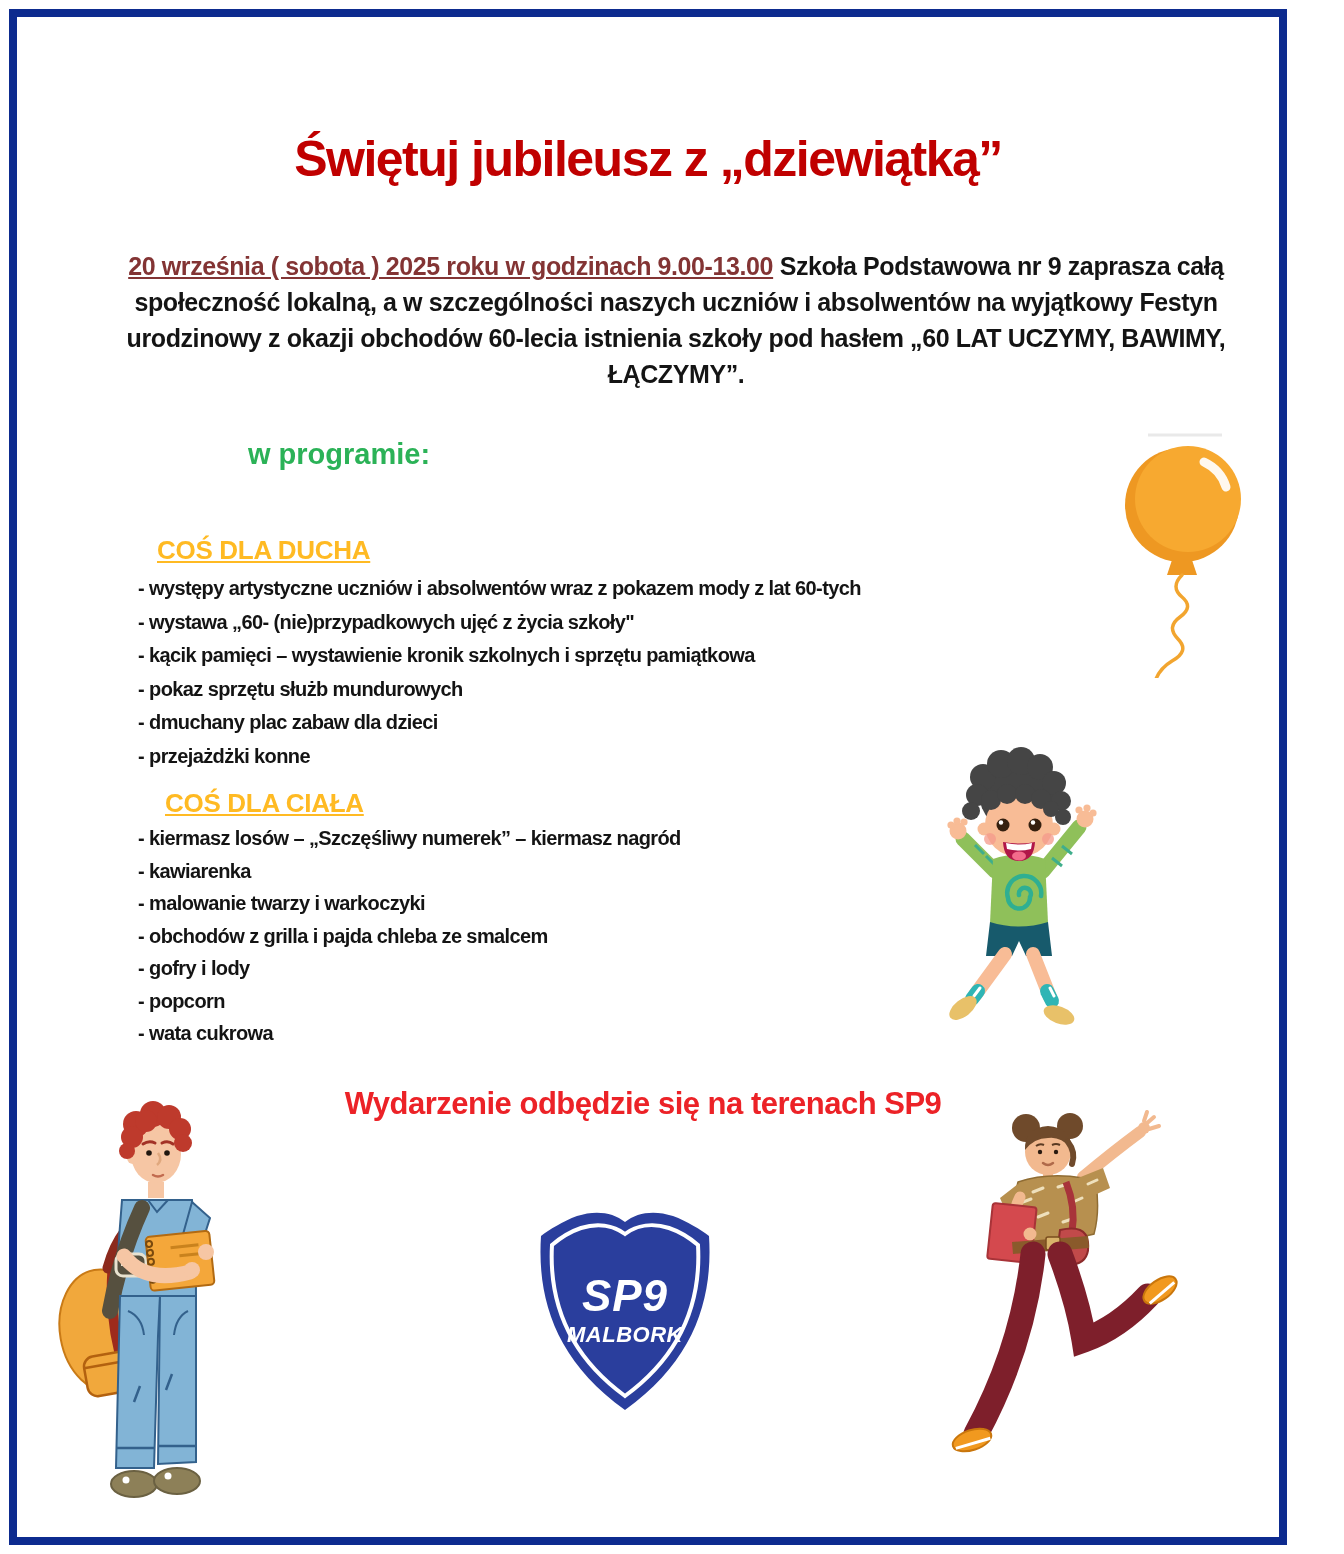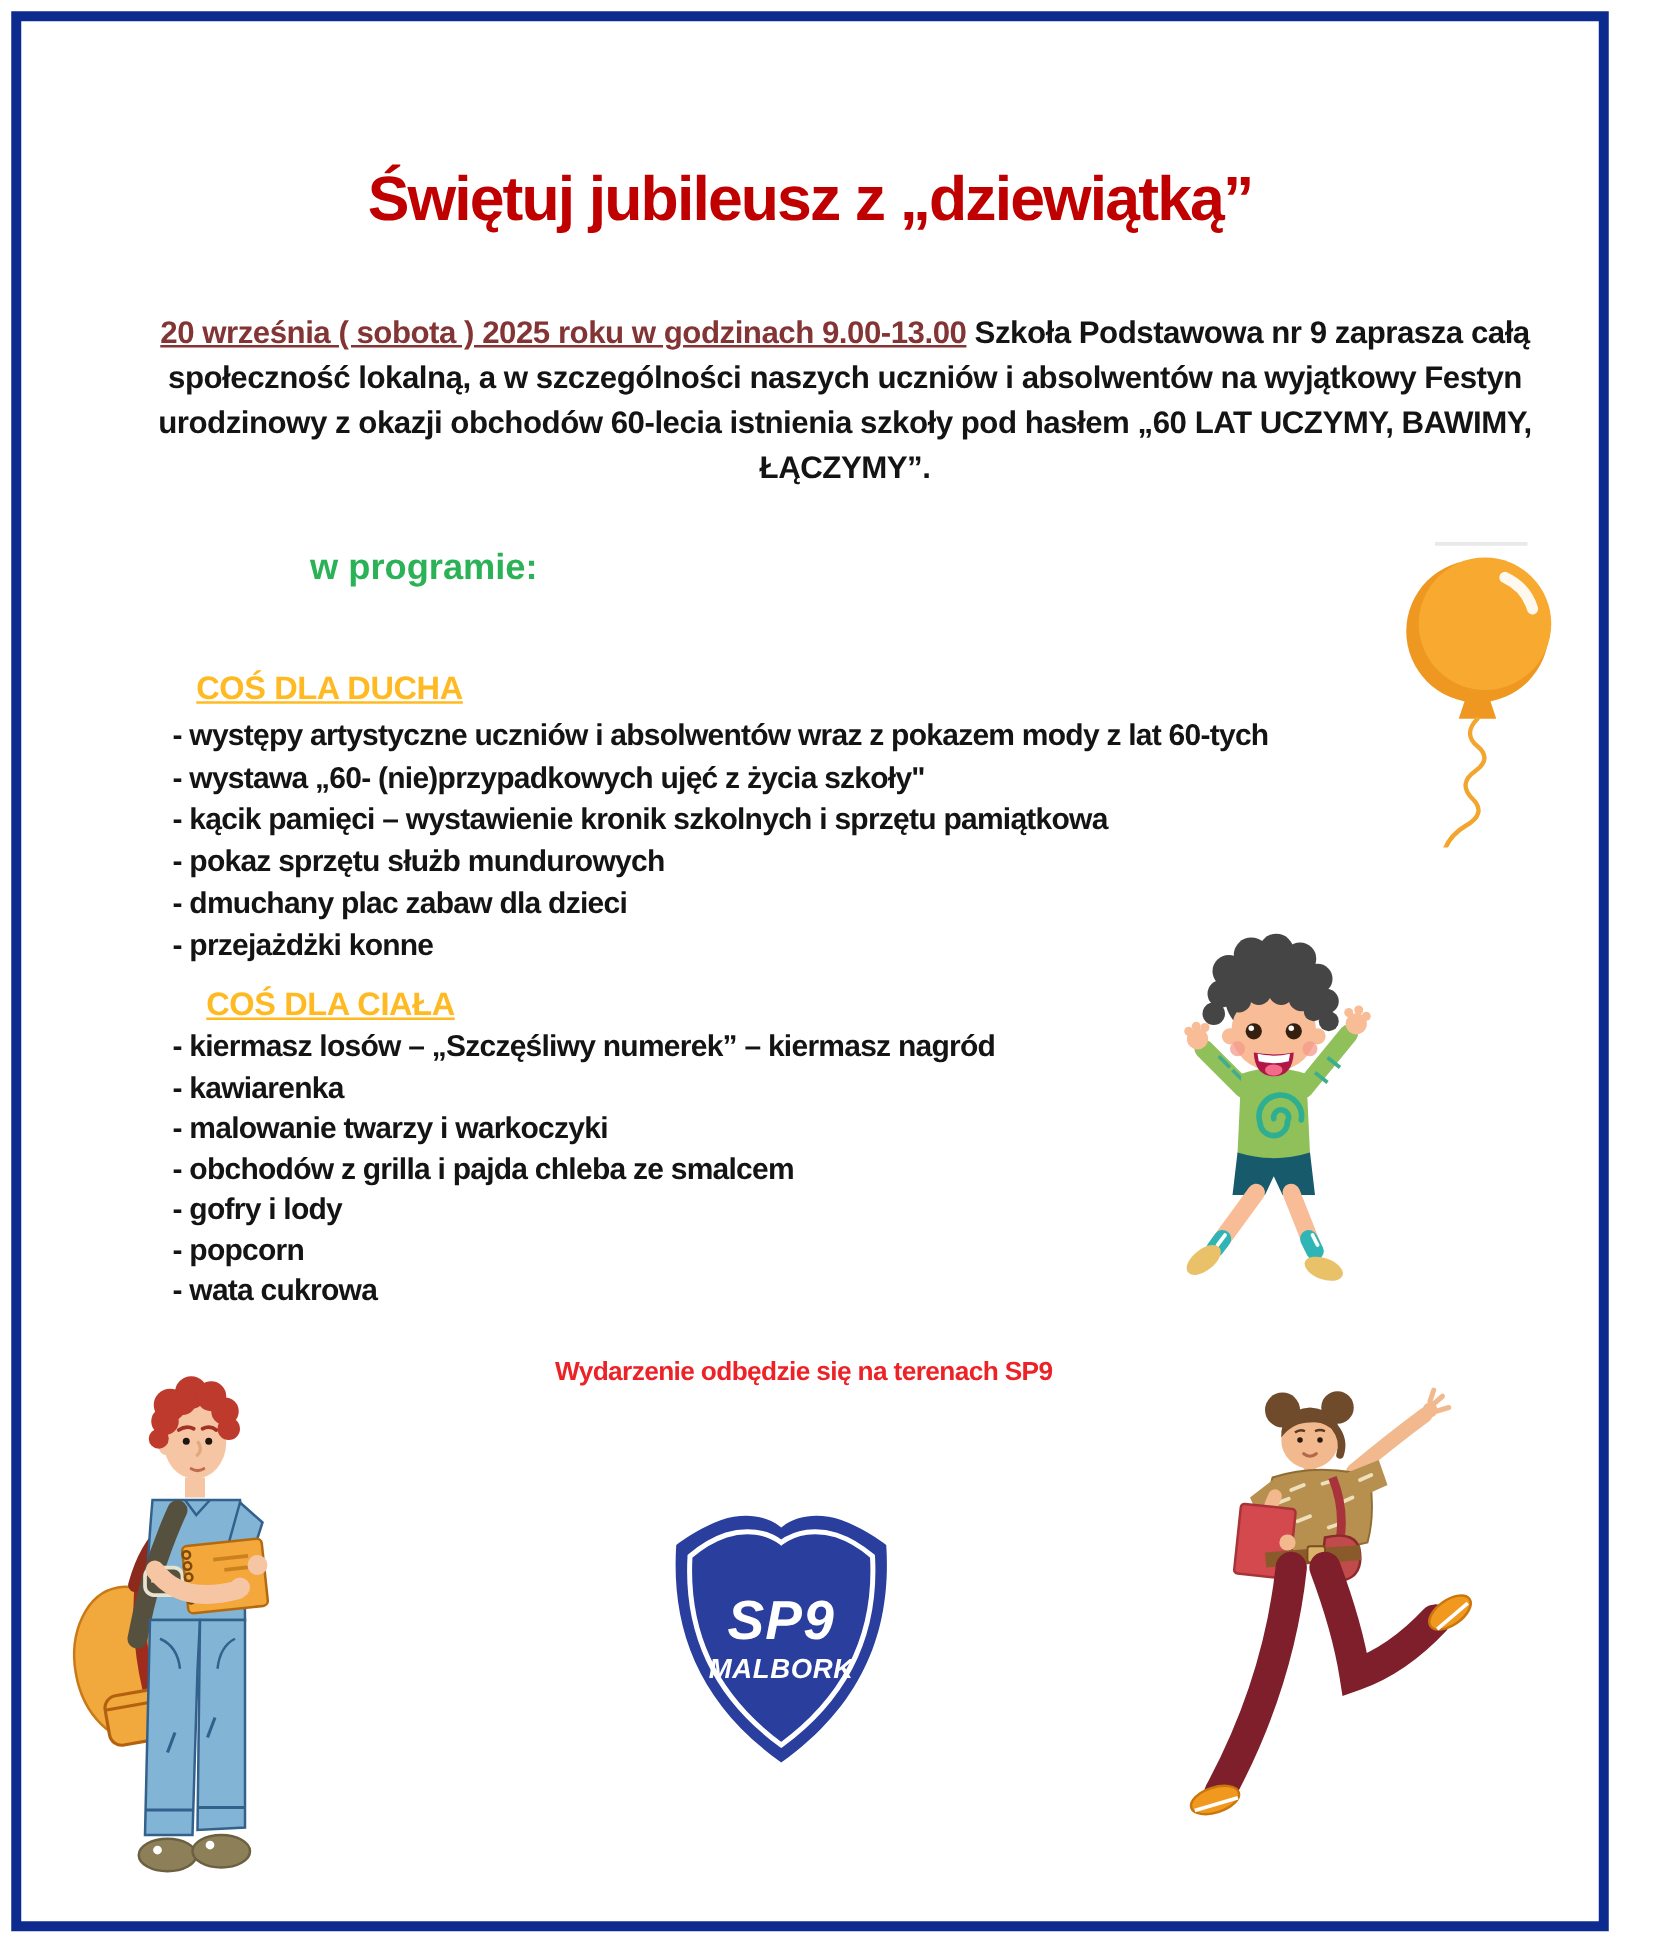--- a/index.html
+++ b/index.html
@@ -9,27 +9,27 @@
   .title{position:absolute;left:0;right:0;top:130px;text-align:center;
          font-size:50px;font-weight:bold;color:#c00000;letter-spacing:-1.5px;}
   .intro{position:absolute;left:124px;width:1104px;top:248px;text-align:center;
          font-size:25px;line-height:36px;font-weight:bold;color:#141414;letter-spacing:-0.4px;}
   .intro .date{color:#833434;text-decoration:underline;}
   .program-label{position:absolute;left:248px;top:438px;font-size:29px;font-weight:bold;color:#2bb257;}
   .sec-heading{position:absolute;font-size:26px;font-weight:bold;color:#ffba23;
                text-decoration:underline;letter-spacing:-0.3px;}
   .sec-heading.ducha{left:157px;top:535px;}
   .sec-heading.ciala{left:165px;top:788px;}
-  .plist{position:absolute;left:138px;font-size:24px;font-weight:bold;color:#141414;letter-spacing:-0.6px;}
+  .plist{position:absolute;left:138px;font-size:20px;font-weight:bold;color:#141414;letter-spacing:-0.6px;}
   .plist.ducha{top:572px;}
   .plist.ducha .li{line-height:33.5px;}
   .plist.ciala{top:822px;}
   .plist.ciala .li{line-height:32.5px;}
   .event{position:absolute;left:88px;width:1110px;top:1086px;text-align:center;
-         font-size:21px;font-weight:bold;color:#ec2227;letter-spacing:-0.5px;}
+         font-size:31px;font-weight:bold;color:#ec2227;letter-spacing:-0.5px;}
   .illu{position:absolute;}
   .illu svg{display:block;}
   #balloon{left:1120px;top:430px;}
   #jumping-boy{left:933px;top:743px;}
   #student-boy{left:50px;top:1096px;}
   #shield{left:533px;top:1208px;font-style:italic;}
   #running-girl{left:948px;top:1102px;}
   .shield-sp9{font-family:"Liberation Sans",sans-serif;font-weight:bold;font-size:44px;fill:#ffffff;letter-spacing:1px;}
   .shield-city{font-family:"Liberation Sans",sans-serif;font-weight:bold;font-size:22px;fill:#ffffff;letter-spacing:0.5px;}
 </style>

